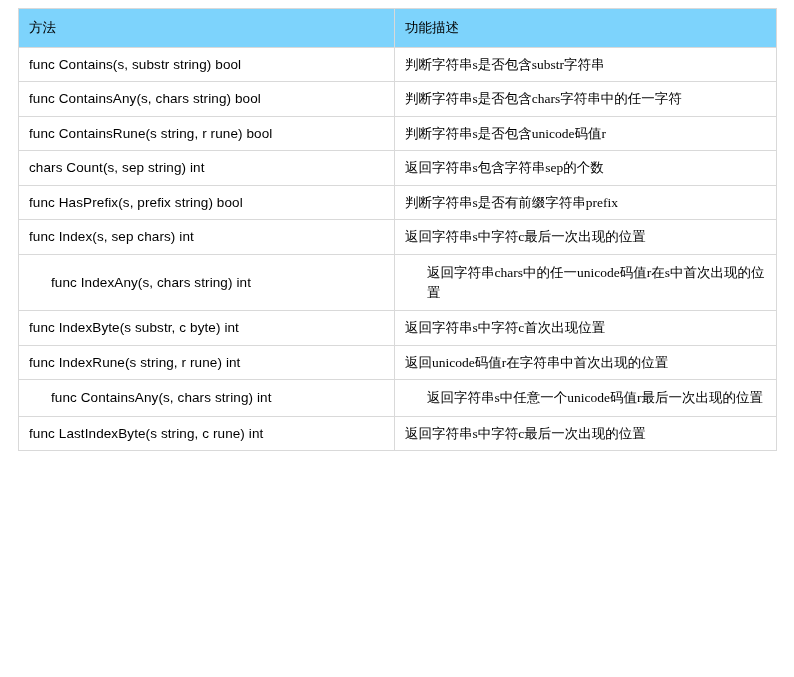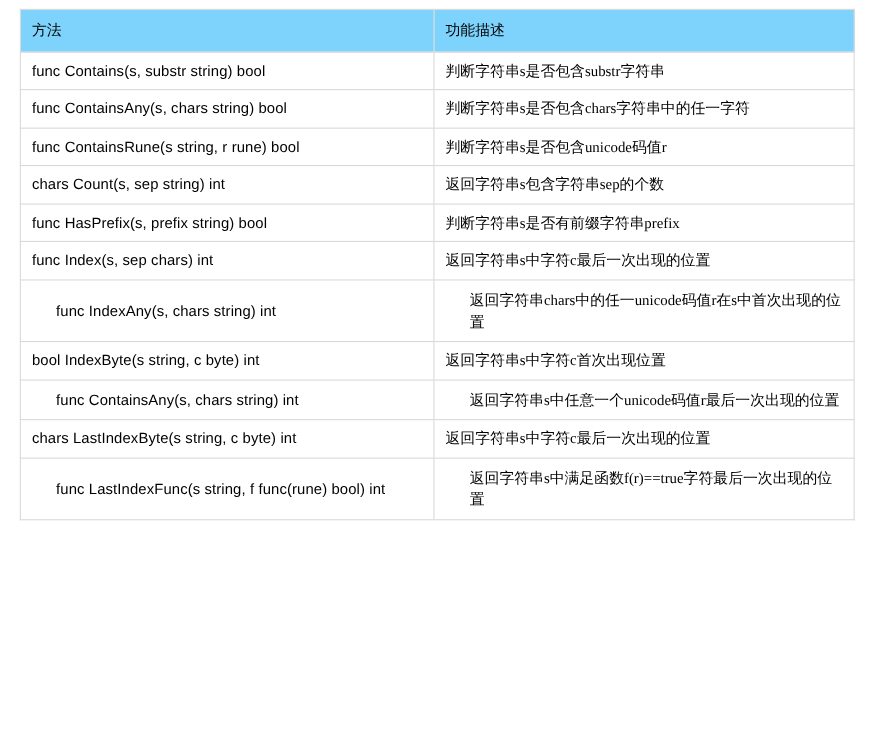--- a/index.html
+++ b/index.html
@@ -97,30 +97,30 @@
       </tr>
       <tr>
         <td class="method">func Index(s, sep chars) int</td>
         <td class="desc">返回字符串s中字符c最后一次出现的位置</td>
       </tr>
       <tr class="tall">
         <td class="method">func IndexAny(s, chars string) int</td>
         <td class="desc">返回字符串chars中的任一unicode码值r在s中首次出现的位置</td>
       </tr>
       <tr>
-        <td class="method">bool IndexByte(s string, c byte) int</td>
+        <td class="method">func IndexByte(s substr, c byte) int</td>
         <td class="desc">返回字符串s中字符c首次出现位置</td>
+      </tr>
+      <tr>
+        <td class="method">func IndexRune(s string, r rune) int</td>
+        <td class="desc">返回unicode码值r在字符串中首次出现的位置</td>
       </tr>
       <tr class="tall">
         <td class="method">func ContainsAny(s, chars string) int</td>
         <td class="desc">返回字符串s中任意一个unicode码值r最后一次出现的位置</td>
       </tr>
       <tr>
-        <td class="method">chars LastIndexByte(s string, c byte) int</td>
+        <td class="method">func LastIndexByte(s string, c rune) int</td>
         <td class="desc">返回字符串s中字符c最后一次出现的位置</td>
-      </tr>
-      <tr class="tall">
-        <td class="method">func LastIndexFunc(s string, f func(rune) bool) int</td>
-        <td class="desc">返回字符串s中满足函数f(r)==true字符最后一次出现的位置</td>
       </tr>
     </tbody>
   </table>
 </div>
 
 </body></html>

